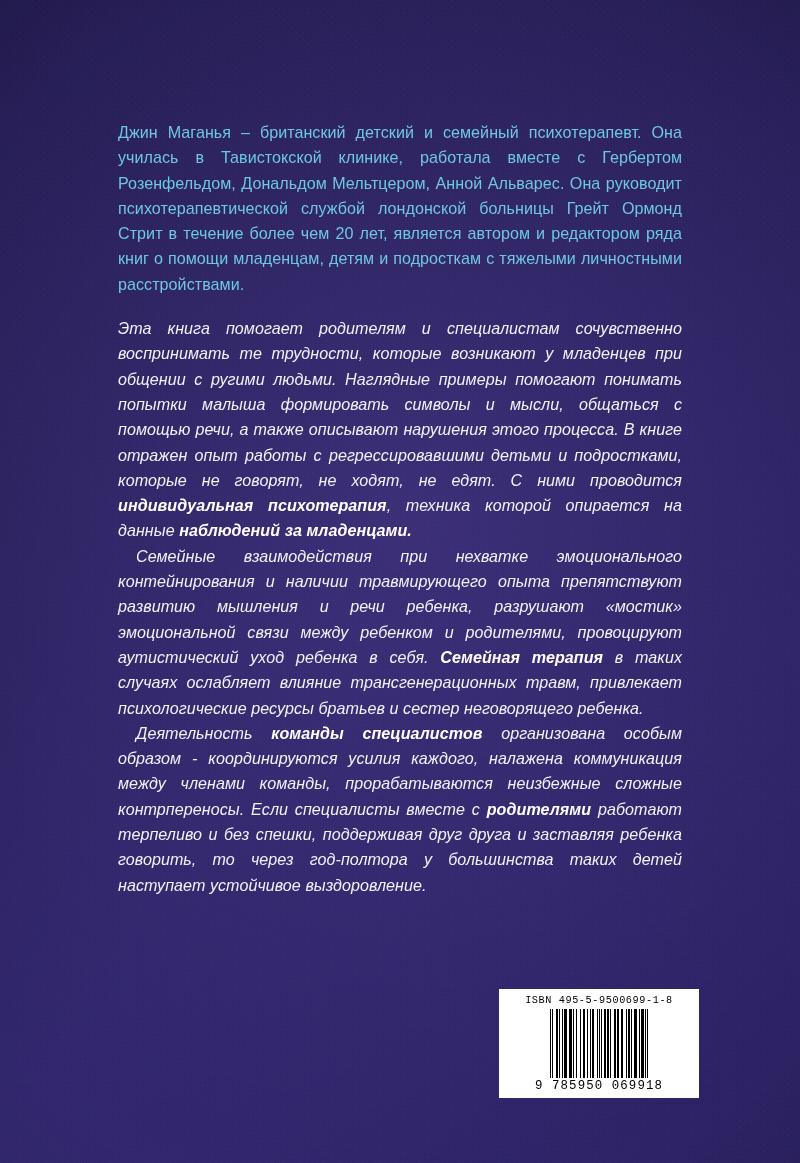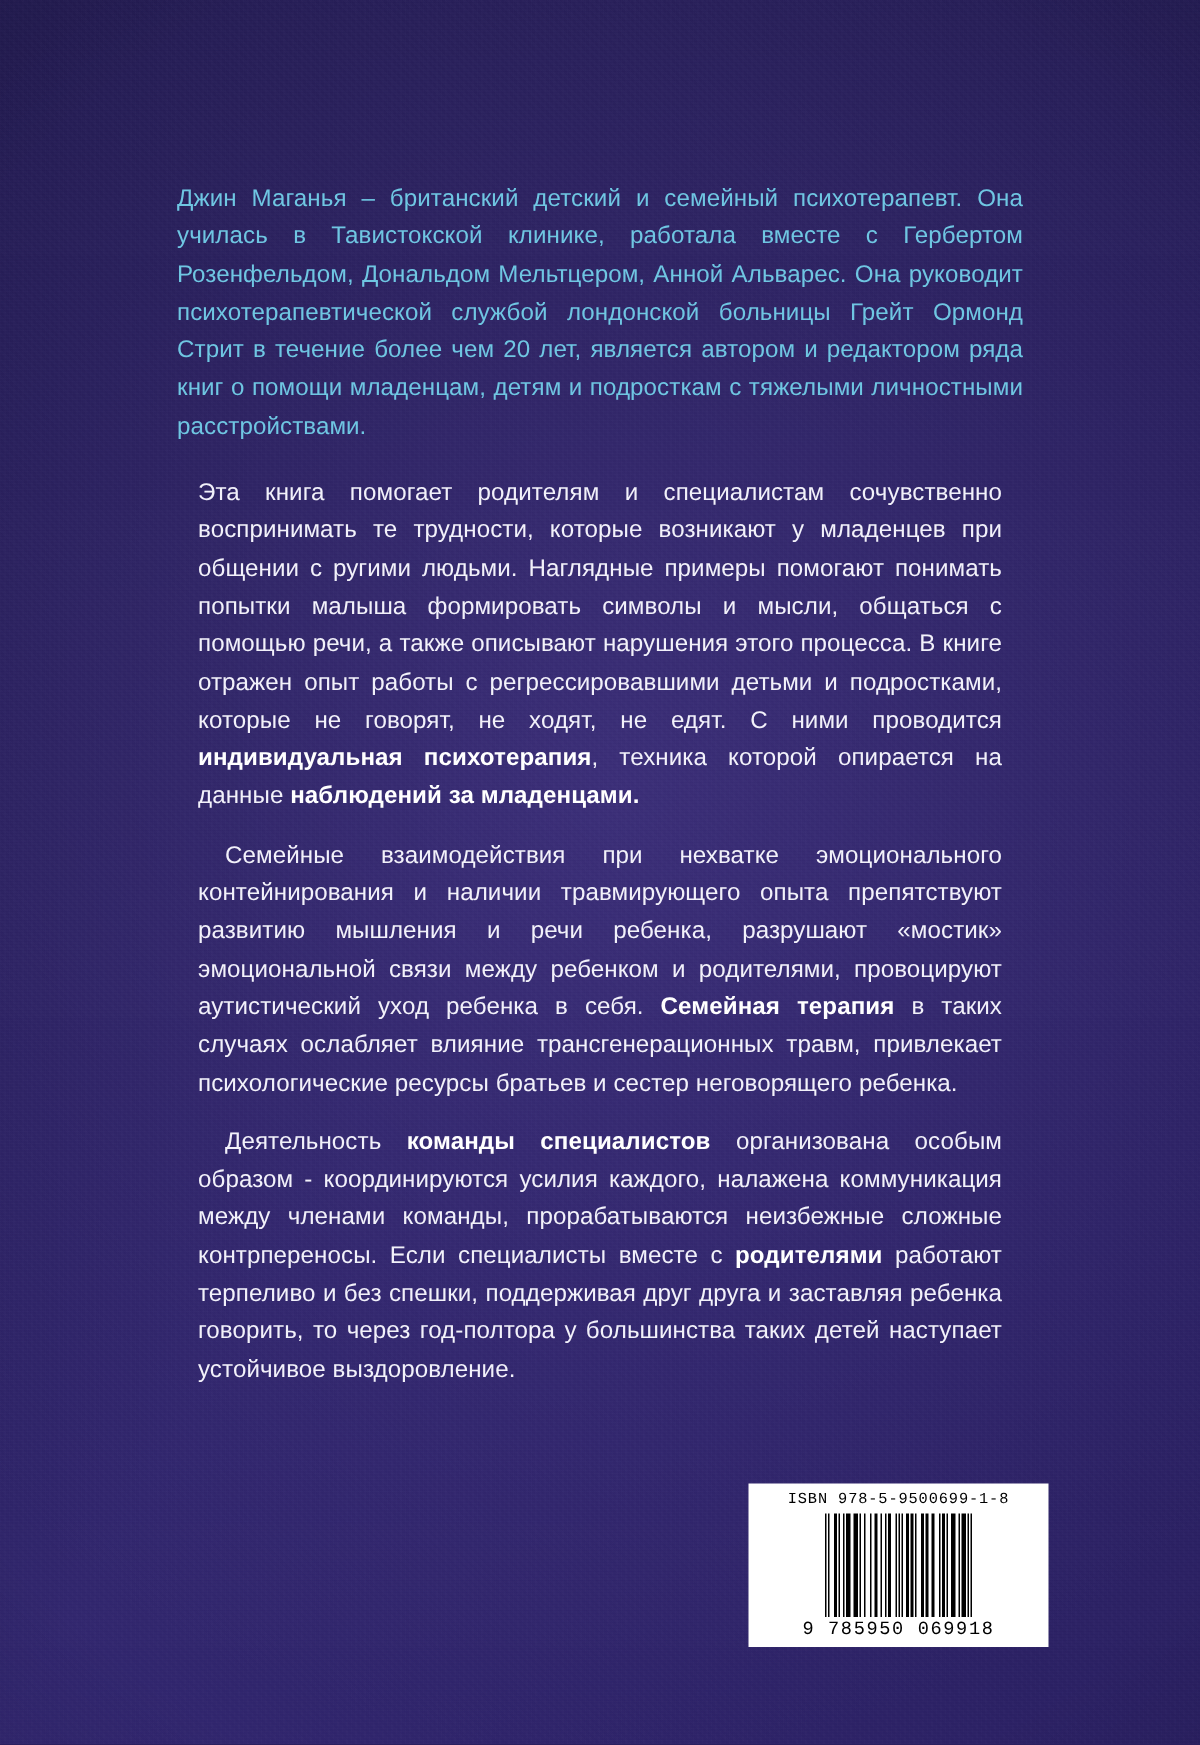--- a/index.html
+++ b/index.html
@@ -66,22 +66,23 @@
     margin-top: 19px;
     color: #f2f1fa;
     font-size: 16.1px;
     line-height: 25.3px;
     text-align: justify;
     text-align-last: left;
     letter-spacing: 0.05px;
   }
 
   .body-block p {
-    margin: 14px;
+    margin: 0;
     text-indent: 18px;
+    font-style: italic;
   }
   .body-block p.no-indent {
     text-indent: 0;
   }
 
   .body-block b {
     font-weight: bold;
     color: #ffffff;
   }
 
@@ -148,21 +149,21 @@
 
     <div class="body-block">
         <p class="no-indent"><span>Эта книга помогает родителям и специалистам сочувственно воспринимать те трудности, которые возникают у младенцев при общении с  ругими людьми. Наглядные примеры помогают понимать попытки малыша формировать символы и мысли, общаться с помощью речи, а также описывают нарушения этого процесса. В книге отражен опыт работы с регрессировавшими детьми и подростками, которые не говорят, не ходят, не едят. С ними проводится </span><b>индивидуальная психотерапия</b><span>, техника которой опирается на данные </span><b>наблюдений за младенцами.</b></p>
         <p><span>Семейные взаимодействия при нехватке эмоционального контейнирования и наличии травмирующего опыта препятствуют развитию мышления и речи ребенка, разрушают «мостик» эмоциональной связи между ребенком и родителями, провоцируют аутистический уход ребенка в себя. </span><b>Семейная терапия</b><span> в таких случаях ослабляет влияние трансгенерационных травм, привлекает психологические ресурсы братьев и сестер неговорящего ребенка.</span></p>
         <p><span>Деятельность </span><b>команды специалистов</b><span> организована особым образом - координируются усилия каждого, налажена коммуникация между членами команды, прорабатываются неизбежные сложные контрпереносы. Если специалисты вместе с </span><b>родителями</b><span> работают терпеливо и без спешки, поддерживая друг друга и заставляя ребенка говорить, то через год-полтора у большинства таких детей наступает устойчивое выздоровление.</span></p>
       </div>
 
   </div>
 
   <div class="barcode-box">
-    <div class="isbn-line">ISBN  978-5-9500699-1-8</div>
+    <div class="isbn-line">ISBN  495-5-9500699-1-8</div>
     <div class="bars">
         <span style="width: 1px;"></span>
         <span style="width: 1px; background: transparent;"></span>
         <span style="width: 1px;"></span>
         <span style="width: 3px; background: transparent;"></span>
         <span style="width: 2px;"></span>
         <span style="width: 1px; background: transparent;"></span>
         <span style="width: 1px;"></span>
         <span style="width: 2px; background: transparent;"></span>
         <span style="width: 1px;"></span>

